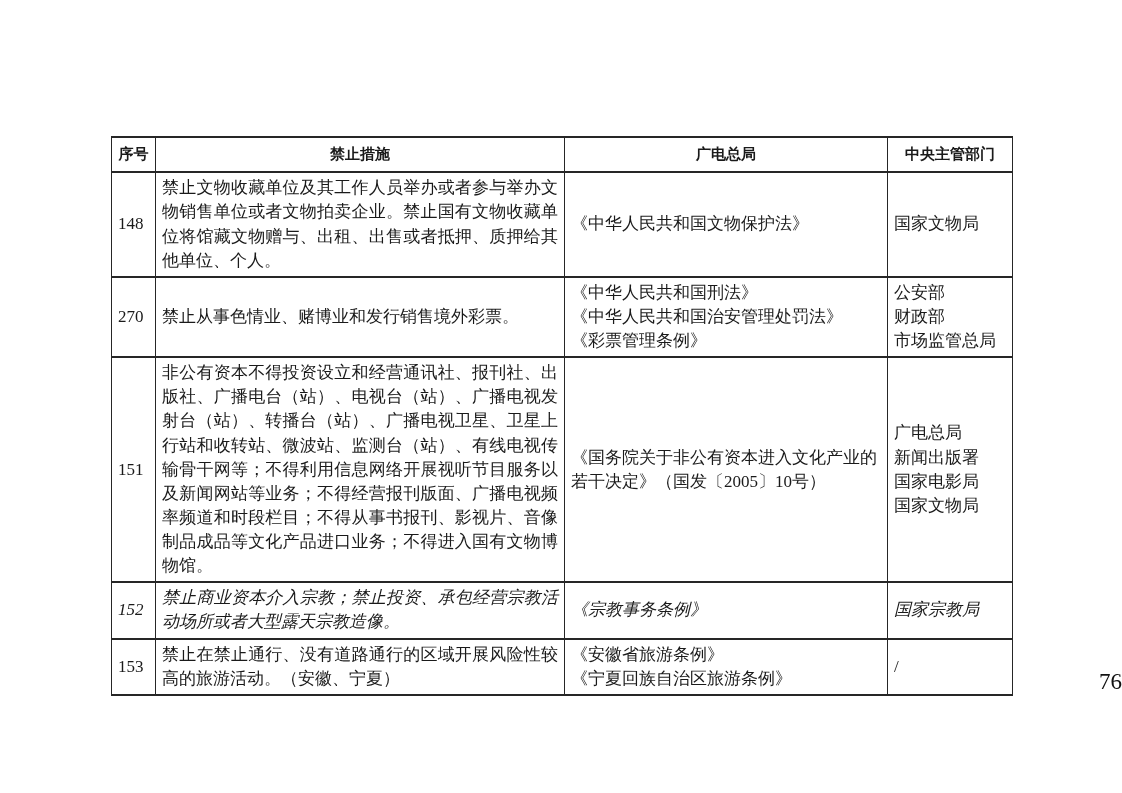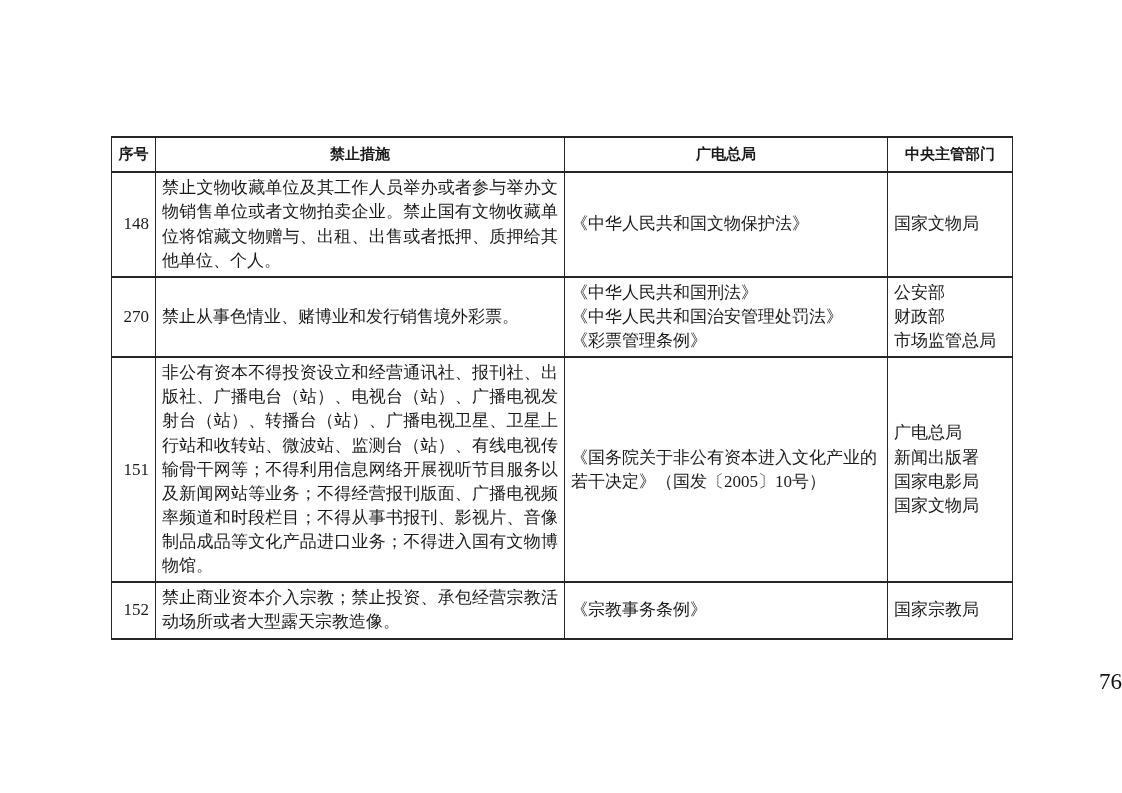--- a/index.html
+++ b/index.html
@@ -33,21 +33,21 @@
     box-sizing: border-box;
     overflow: hidden;
   }
   .doc-table th {
     font-size: 15px;
     font-weight: bold;
     text-align: center;
     padding: 6px 2px;
   }
   .cell-index {
-    text-align: right;
+    text-align: left;
     font-size: 12.5px;
   }
   .cell-measure {
     text-align: justify;
     text-align-last: left;
     padding-left: 7px;
     padding-right: 7px;
   }
   .cell-basis {
     white-space: pre-line;
@@ -57,21 +57,21 @@
   .cell-department {
     white-space: pre-line;
     padding-left: 6px;
     padding-right: 4px;
   }
   .row-header   { height: 27px; }
   .row-148      { height: 68px; }
   .row-149      { height: 47px; }
   .row-150      { height: 58px; }
   .row-151      { height: 125px; }
-  .row-152      { height: 56px; }
+  .row-152      { height: 56px; font-style: italic; }
   .row-153      { height: 43px; }
   .page-number {
     position: absolute;
     top: 669px;
     left: 0;
     width: 100%;
     text-align: right;
     font-size: 23px;
     color: #111111;
   }
@@ -119,16 +119,23 @@
 新闻出版署
 国家电影局
 国家文物局</td>
     </tr>
     <tr class="row-152">
       <td class="cell-index">152</td>
       <td class="cell-measure">禁止商业资本介入宗教；禁止投资、承包经营宗教活动场所或者大型露天宗教造像。</td>
       <td class="cell-basis">《宗教事务条例》</td>
       <td class="cell-department">国家宗教局</td>
     </tr>
+    <tr class="row-153">
+      <td class="cell-index">153</td>
+      <td class="cell-measure">禁止在禁止通行、没有道路通行的区域开展风险性较高的旅游活动。（安徽、宁夏）</td>
+      <td class="cell-basis">《安徽省旅游条例》
+《宁夏回族自治区旅游条例》</td>
+      <td class="cell-department">/</td>
+    </tr>
   </tbody>
 </table>
 
 <div class="page-number">76</div>
 
 </body></html>

